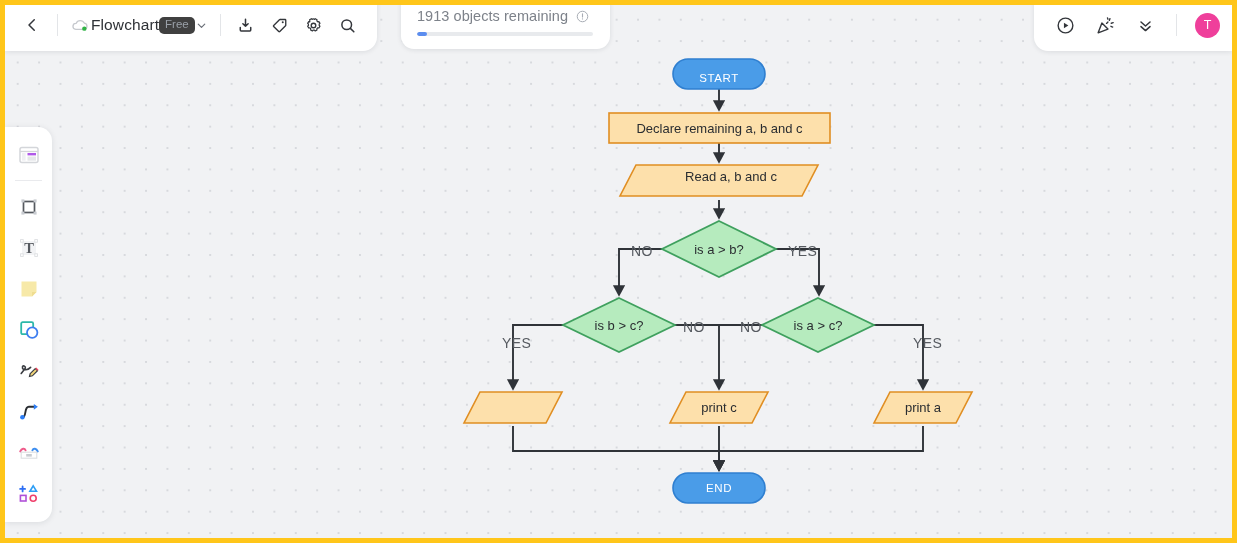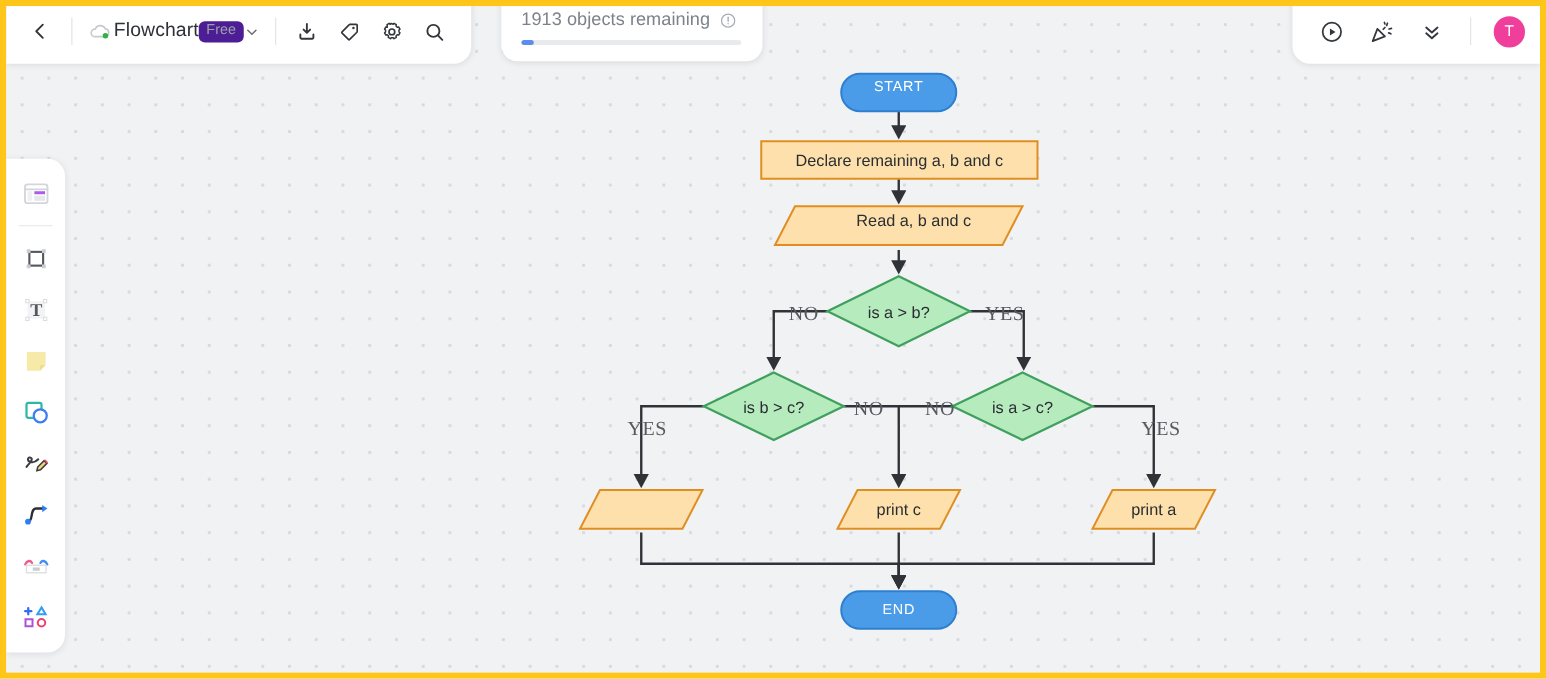--- a/index.html
+++ b/index.html
@@ -63,21 +63,21 @@
   .doc-group {
     display: flex; align-items: center; 
     padding: 0 4px; cursor: pointer;
   }
   .doc-title {
     font-size: 15.5px; color: #2e3136; font-weight: 400;
     letter-spacing: .1px; white-space: nowrap;
   }
   .badge-free {
     font-size: 11.5px; color: #9aa0a8;
-    background: #4c1d95;
+    background: #404040;
     border-radius: 5px;
     padding: 2.5px 6px 3px;
     line-height: 1;
   }
   .chev { color: #6b7078; display:flex; align-items:center; }
 
   
   #objects-pill {
     left: 396px; top: -4px;
     width: 209px; height: 48px;
@@ -144,25 +144,24 @@
   .node-label {
     position: absolute;
     display: flex; align-items: center; justify-content: center;
     font-size: 13px; color: #2a2d31;
     white-space: nowrap;
     pointer-events: none;
   }
   .node-label.white { color: #ffffff; font-size: 11.5px; letter-spacing: .6px; }
   .edge-label {
     position: absolute;
-    font-size: 16px; color: #565a60;
+    font-size: 14px; color: #565a60;
     letter-spacing: .4px;
     white-space: nowrap;
     pointer-events: none;
-    font-family: Liberation Serif, serif;
   }
 </style>
 </head>
 <body>
 
 <div id="app" style="border-color: rgb(255, 198, 26);">
 
   <div id="canvas"></div>
 
   <div id="flow">
@@ -235,21 +234,21 @@
 
       <g>
         <polygon points="885,387 967,387 951,418 869,418" fill="#fde0ab" stroke="#e08e22" stroke-width="1.6"></polygon>
       </g>
 
       <g>
         <rect x="668" y="468" width="92" height="30" rx="15" ry="15" fill="#4a9ce8" stroke="#2f7fd0" stroke-width="1.6"></rect>
       </g>
     </svg>
 
-    <div class="node-label white" style="left:668px;top:50px;width:92px;height:30px;">START</div>
+    <div class="node-label white" style="left:668px;top:58px;width:92px;height:30px;">START</div>
     <div class="node-label" style="left:604px;top:108px;width:221px;height:30px;">Declare remaining a, b and c</div>
     <div class="node-label" style="left:627px;top:160px;width:198px;height:23px;">Read a, b and c</div>
     <div class="node-label" style="left:657px;top:229px;width:114px;height:30px;">is a &gt; b?</div>
     <div class="node-label" style="left:558px;top:305px;width:112px;height:30px;">is b &gt; c?</div>
     <div class="node-label" style="left:757px;top:305px;width:112px;height:30px;">is a &gt; c?</div>
     <div class="node-label" style="left:665px;top:387px;width:98px;height:31px;">print c</div>
     <div class="node-label" style="left:869px;top:387px;width:98px;height:31px;">print a</div>
     <div class="node-label white" style="left:668px;top:468px;width:92px;height:30px;">END</div>
 
     <div class="edge-label" style="left:626px;top:238px;">NO</div>

